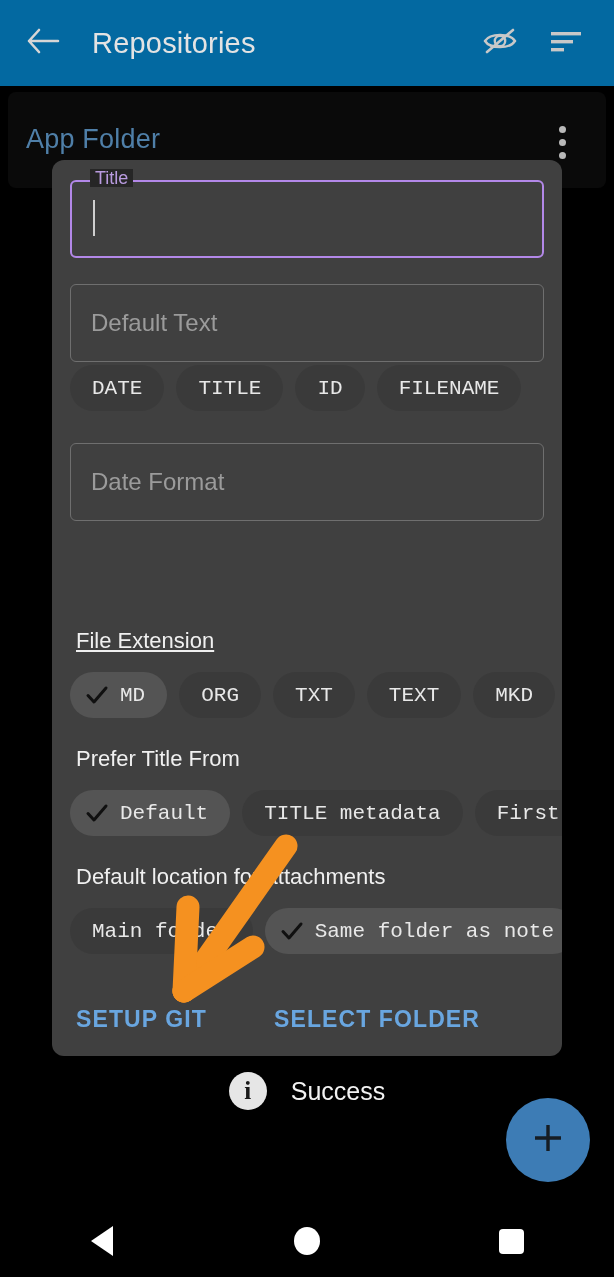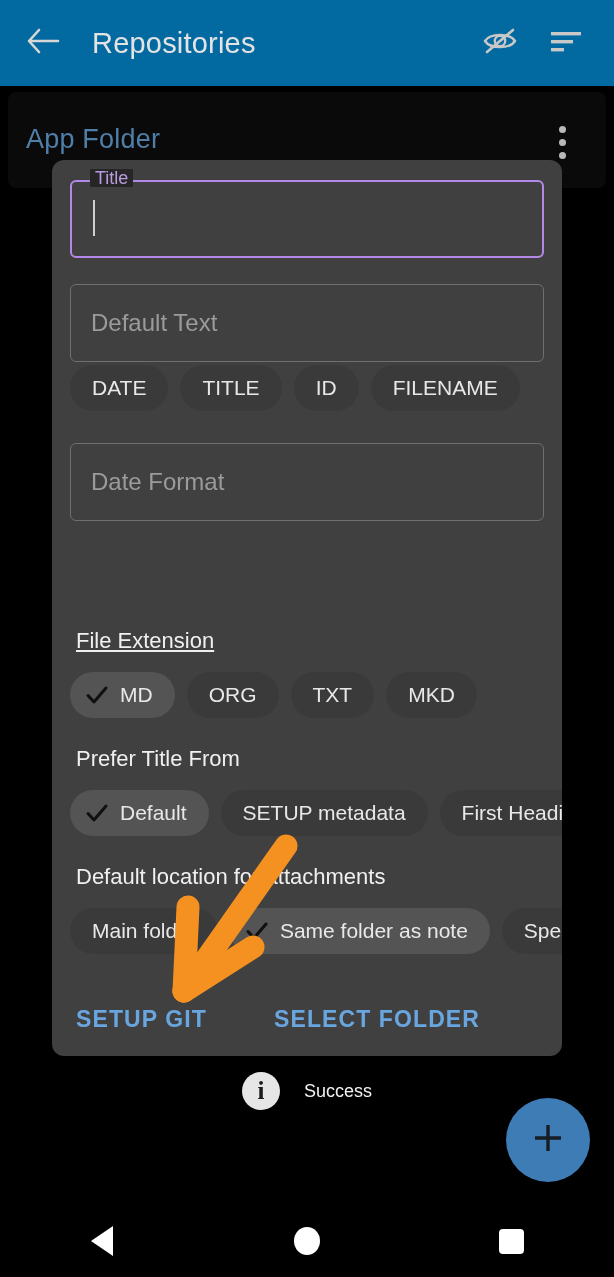--- a/index.html
+++ b/index.html
@@ -130,20 +130,21 @@
   .chip {
     height: 46px;
     border-radius: 23px;
     background: #3a3a3a;
     color: #e8e8e8;
     font-size: 21px;
     display: inline-flex;
     align-items: center;
     padding: 0 22px;
     flex: 0 0 auto;
+    font-family: Liberation Mono, monospace;
   }
   .chip.selected {
     background: #545454;
     padding-left: 14px;
   }
   .chip .tick {
     display: inline-block;
     width: 26px; height: 26px;
     margin-right: 10px;
     flex: 0 0 auto;
@@ -194,21 +195,21 @@
     width: 38px; height: 38px;
     border-radius: 50%;
     background: #e6e6e6;
     color: #1a1a1a;
     display: flex; align-items: center; justify-content: center;
     font-size: 25px;
     font-family: "Liberation Serif", serif;
     font-weight: bold;
   }
   .toast-text {
-    font-size: 18px;
+    font-size: 25px;
     color: #f2f2f2;
   }
 
   
   .fab {
     position: absolute;
     left: 506px; top: 1098px;
     width: 84px; height: 84px;
     border-radius: 50%;
     background: #3d7cb5;
@@ -329,37 +330,40 @@
         </span>
         <span>MD</span>
       </span>
       <span class="chip">
         <span>ORG</span>
       </span>
       <span class="chip">
         <span>TXT</span>
       </span>
       <span class="chip">
+        <span>TEXT</span>
+      </span>
+      <span class="chip">
         <span>MKD</span>
       </span>
 
     </div>
 
     <div class="section-label" style="top:586px;">Prefer Title From</div>
     <div class="chip-row" style="top:630px;">
       <span class="chip selected">
         <span class="tick">
           <svg width="26" height="26" viewBox="0 0 26 26">
             <path d="M4 13.5 L10 20 L22 6" stroke="#101010" stroke-width="3" fill="none" stroke-linecap="round" stroke-linejoin="round"></path>
           </svg>
         </span>
         <span>Default</span>
       </span>
       <span class="chip">
-        <span>SETUP metadata</span>
+        <span>TITLE metadata</span>
       </span>
       <span class="chip">
         <span>First Heading</span>
       </span>
     </div>
 
     <div class="section-label" style="top:704px;">Default location for attachments</div>
     <div class="chip-row" style="top:748px;">
       <span class="chip">
         <span>Main folder</span>

